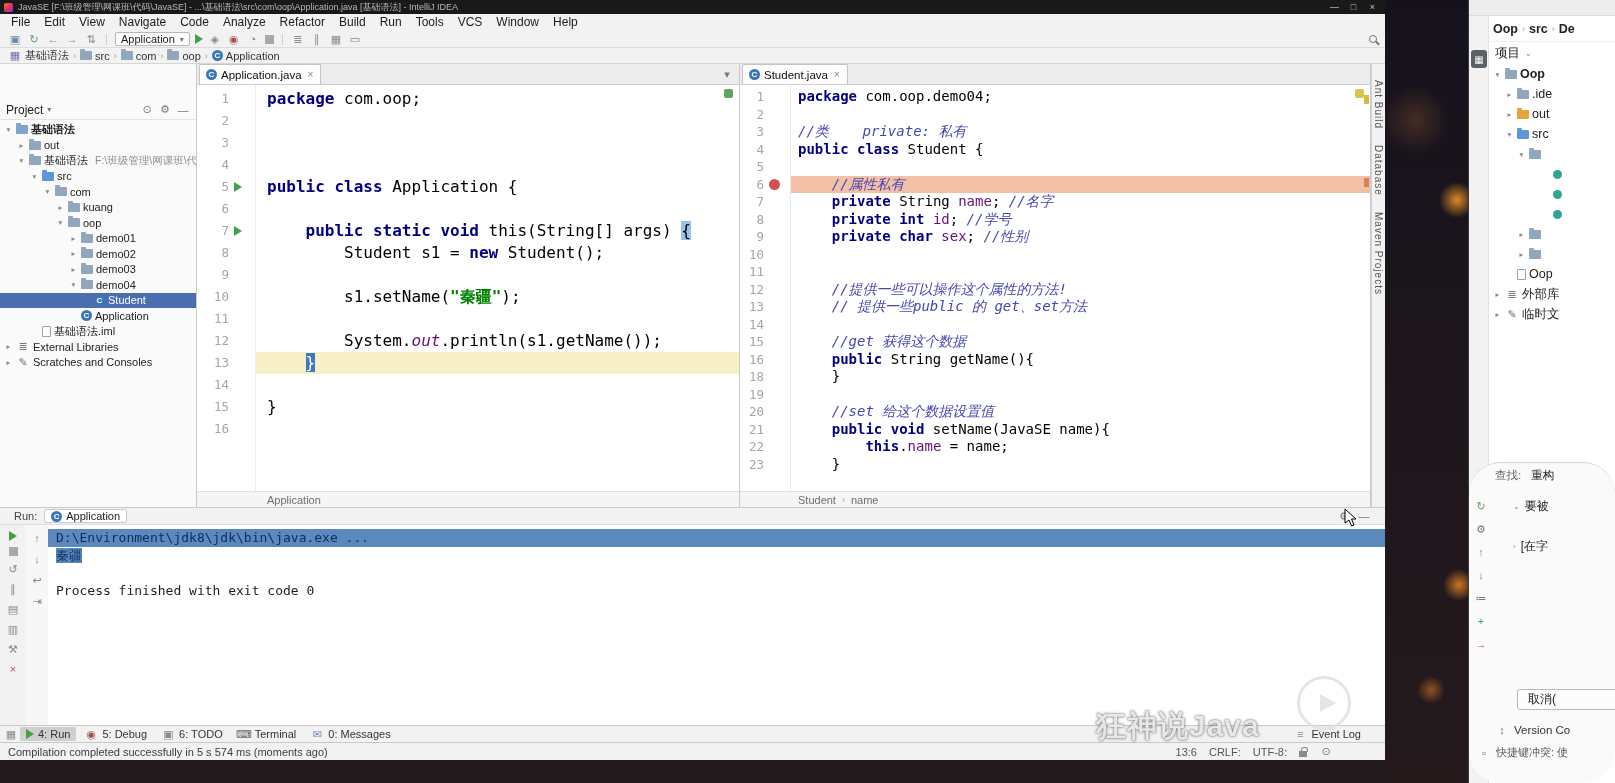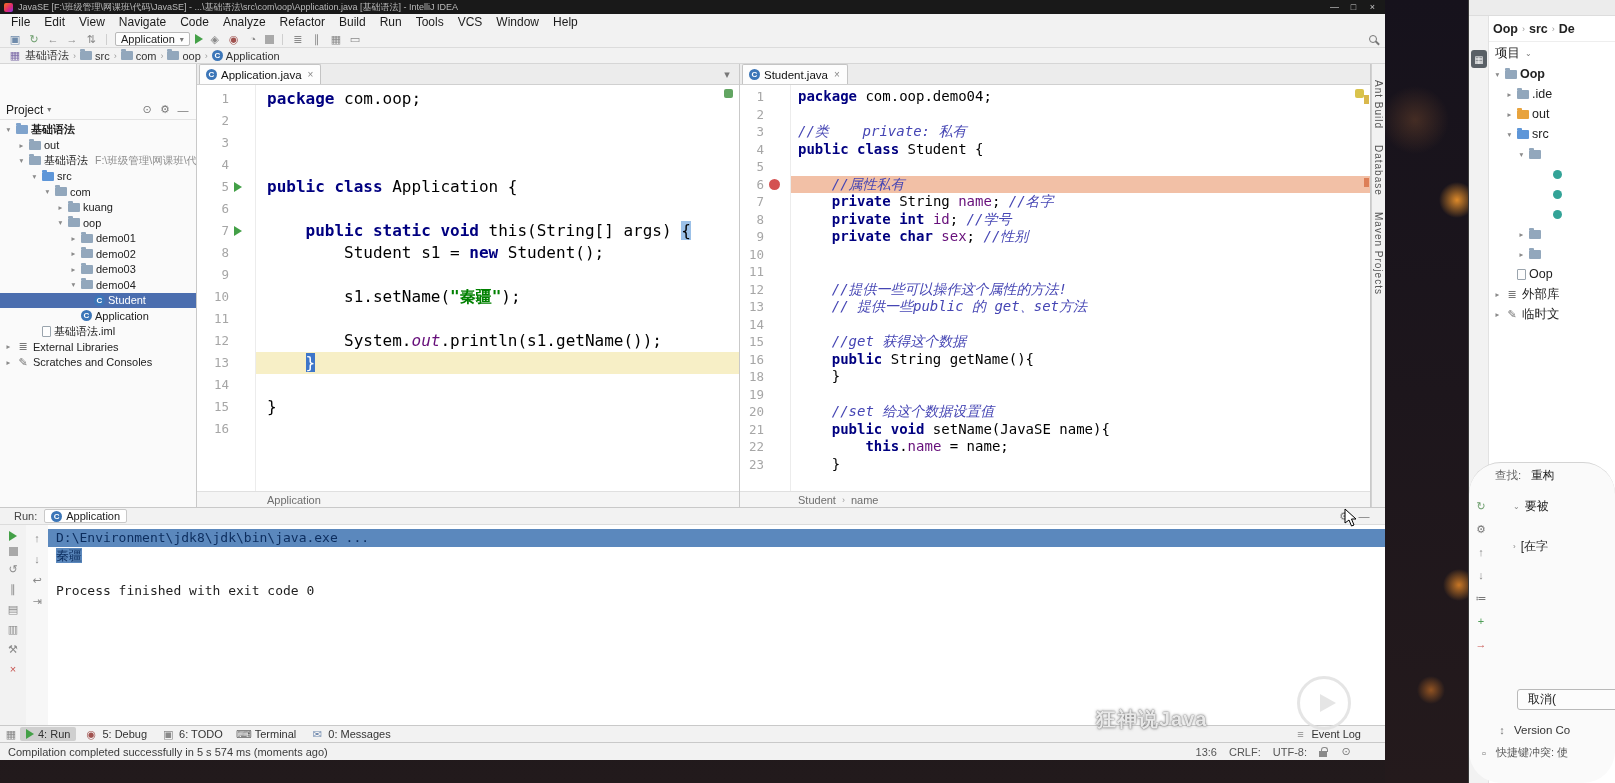--- a/index.html
+++ b/index.html
@@ -131,21 +131,21 @@
   .tooltabs { position:absolute; left:0; top:725px; width:1385px; height:17px; background:#f2f2f2;
               border-top:1px solid #c9c9c9; display:flex; align-items:center; gap:2px;
               font-size:11px; color:#333; padding:0 4px; }
   .ttab { display:flex; align-items:center; gap:4px; padding:1px 6px; border-radius:2px; }
   .ttab.sel { background:#cfcfcf; }
   .tt-right { margin-left:auto; margin-right:14px; }
 
   .statusbar { position:absolute; left:0; top:742px; width:1385px; height:18px; background:#f2f2f2;
                border-top:1px solid #c9c9c9; display:flex; align-items:center; font-size:11px;
                color:#3c3c3c; padding:0 8px; }
-  .sb-right { margin-left:auto; display:flex; align-items:center; gap:12px; margin-right:24px; color:#555; }
+  .sb-right { margin-left:auto; display:flex; align-items:center; gap:12px; margin-right:44px; color:#555; }
 
   
   .dark-strip { position:absolute; left:1385px; top:0; width:83px; height:783px;
     background:
       radial-gradient(circle at 72px 200px, rgba(255,158,44,.85), rgba(255,158,44,0) 18px),
       radial-gradient(circle at 74px 585px, rgba(255,150,40,.75), rgba(255,150,40,0) 16px),
       radial-gradient(circle at 46px 690px, rgba(255,140,40,.5), rgba(255,140,40,0) 14px),
       radial-gradient(circle at 30px 120px, rgba(200,120,60,.25), rgba(200,120,60,0) 34px),
       linear-gradient(180deg,#16121c,#241a1c); }
 
@@ -181,21 +181,21 @@
                 flex-direction:column; gap:9px; align-items:center; }
   .rw-cancel { position:absolute; left:48px; top:226px; width:102px; height:21px; background:#fcfcfc;
                border:1px solid #b9b9b9; border-radius:3px; font-size:12px; color:#222;
                display:flex; align-items:center; padding-left:10px; }
   .rw-version { position:absolute; left:26px; top:260px; display:flex; gap:5px; align-items:center;
                 font-size:11.5px; color:#333; }
   .rw-status { position:absolute; left:8px; top:282px; display:flex; gap:5px; align-items:center;
                font-size:11px; color:#555; }
 
   
-  .watermark { position:absolute; left:1096px; top:706px; font-size:20px; font-weight:bold;
+  .watermark { position:absolute; left:1096px; top:706px; font-size:30px; font-weight:bold;
                letter-spacing:1px; color:rgba(255,255,255,.85); z-index:50;
                text-shadow:0 0 3px rgba(90,90,90,.85), 0 0 1px rgba(90,90,90,.9); }
   .tvlogo { position:absolute; left:1297px; top:676px; width:54px; height:54px; border-radius:50%;
             border:3px solid rgba(225,225,225,.85); z-index:50; }
   .tvlogo::after { content:""; position:absolute; left:20px; top:15px; width:0; height:0;
             border-left:16px solid rgba(225,225,225,.85); border-top:9px solid transparent;
             border-bottom:9px solid transparent; }
   .cursor { position:absolute; left:1344px; top:508px; z-index:60; }
 
   

